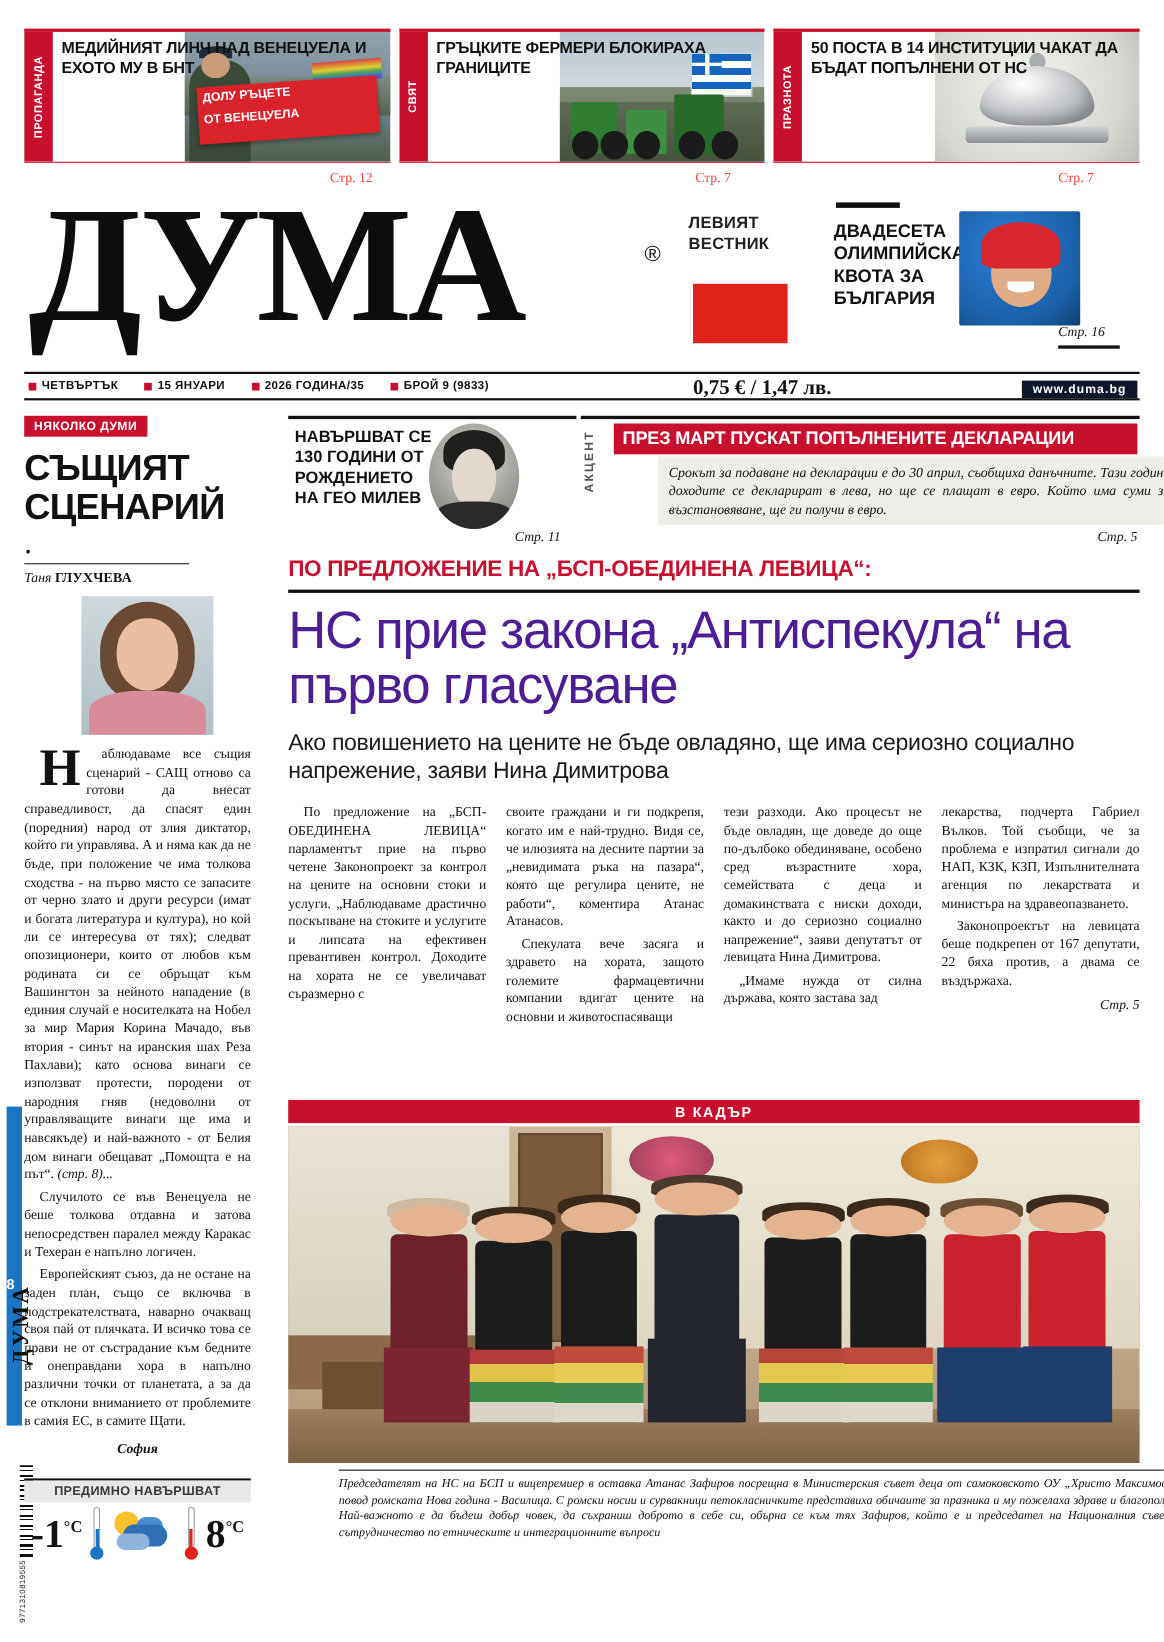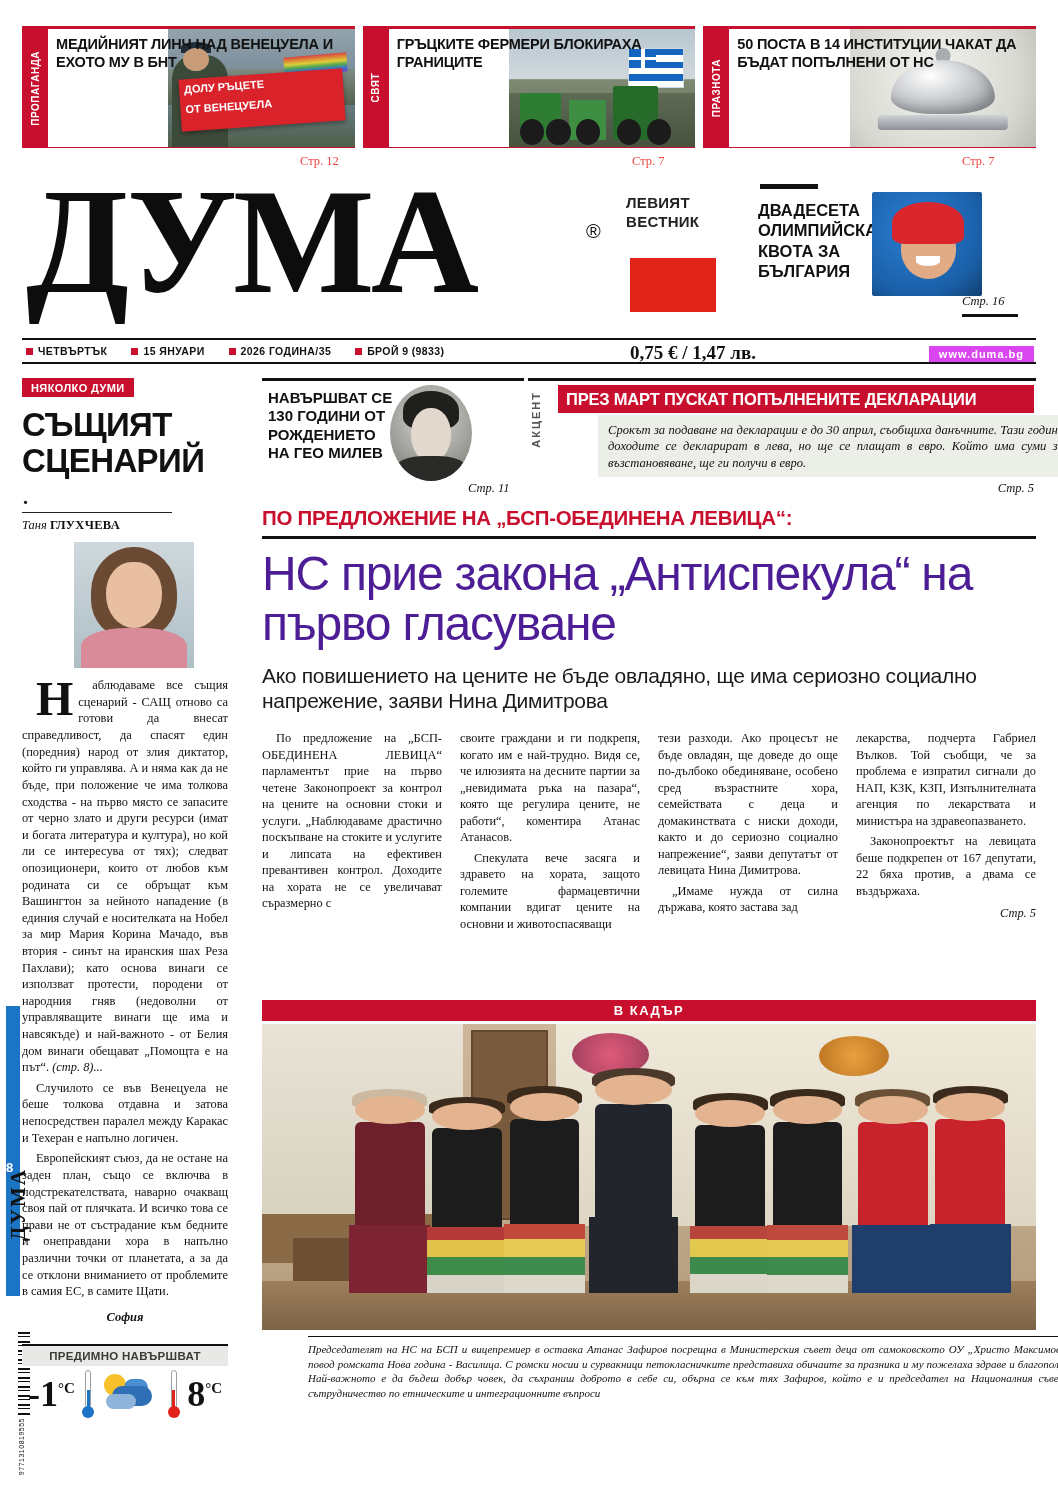--- a/index.html
+++ b/index.html
@@ -181,21 +181,21 @@
   }
   .infobar .left { display:flex; align-items:center; gap:24px; padding-left:4px; }
   .dateitem { font-family:"Liberation Sans",sans-serif; font-size:10.5px; font-weight:bold;
     letter-spacing:.4px; display:flex; align-items:center; gap:5px; color:#111; }
   .dateitem .sq { width:7px; height:7px; background:#c8102e; display:inline-block; }
   .price {
     position:absolute; right: 280px; top: 2px; font-family:"Liberation Serif",serif;
     font-size:19px; font-weight:bold;
   }
   .weburl {
-    position:absolute; right: 2px; top: 6px; background:#d946ef; color:#fff;
+    position:absolute; right: 2px; top: 6px; background:#0f172a; color:#fff;
     font-family:"Liberation Sans",sans-serif; font-size:11px; font-weight:bold;
     padding: 2px 10px; letter-spacing:1px;
   }
 
   
   .ed-col { position:absolute; left:22px; top:378px; width:206px; }
   .ed-tag {
     background:#c8102e; color:#fff; font-family:"Liberation Sans",sans-serif;
     font-weight:bold; font-size:11px; padding:4px 9px 3px; display:inline-block;
     letter-spacing:.4px; text-transform:uppercase;

